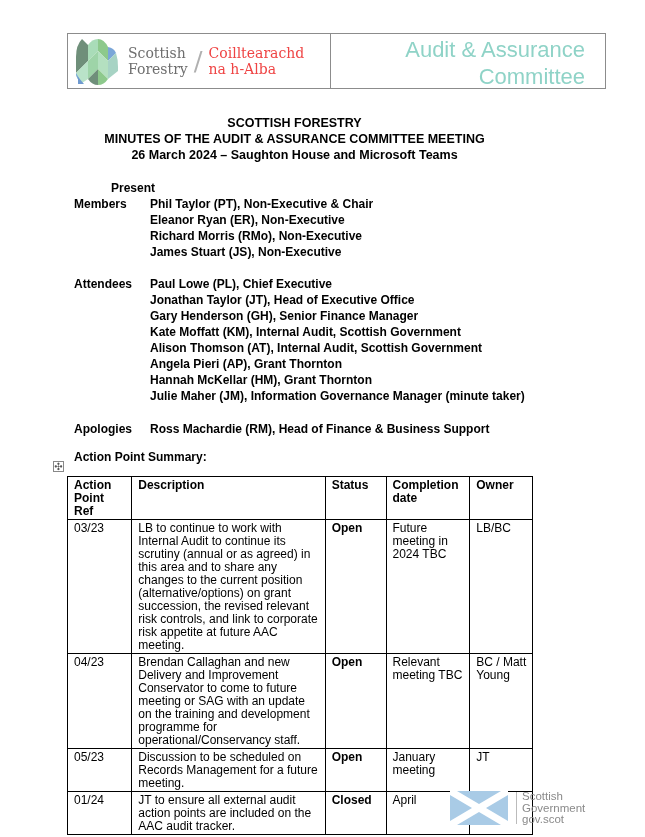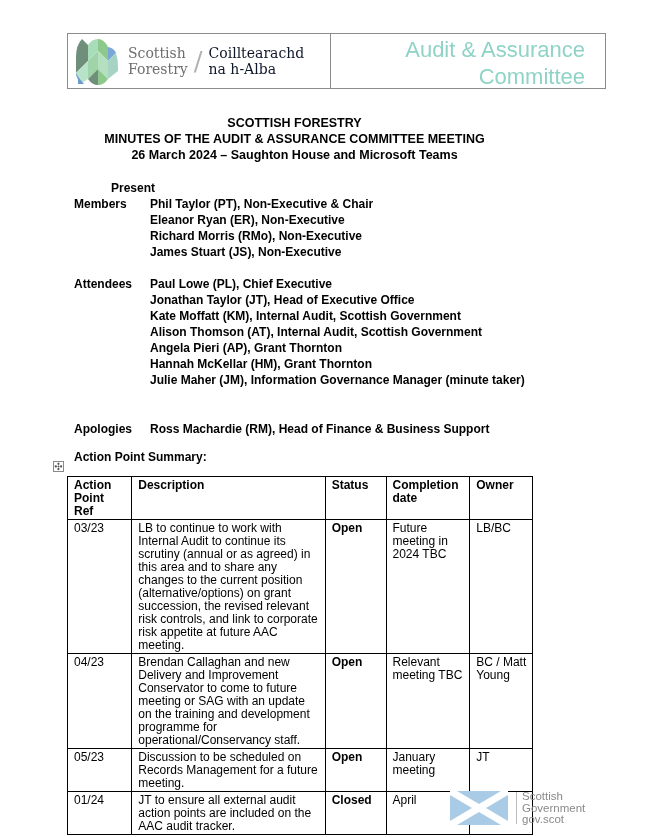--- a/index.html
+++ b/index.html
@@ -7,21 +7,21 @@
       font-family: "Liberation Sans", sans-serif; color: #000; font-size: 12px; }
 
     .header-box { position: absolute; left: 67px; top: 33px; width: 537px; height: 54px;
       border: 1px solid #8c8c8c; display: flex; }
     .header-left { width: 263px; border-right: 1px solid #8c8c8c; display: flex; align-items: center; padding-left: 6px; box-sizing: border-box; }
     .header-right { flex: 1; position: relative; }
     .logo-mark { width: 46px; height: 52px; }
     .logo-text { display: flex; align-items: center; margin-left: 8px; font-family: "DejaVu Serif", serif; color: #7a7a7a; font-size: 14px; line-height: 16px; }
     .logo-en { color: #6e6e6e; }
     .logo-slash { font-size: 26px; color: #b0b0b0; margin: 0 6px; font-weight: 300; line-height: 26px; }
-    .logo-gd { color: #0f172a; }
+    .logo-gd { color: #ef4444; }
     .committee-title { position: absolute; right: 20px; top: 2px; text-align: right; color: #8fd3c7; font-size: 22px; line-height: 27px; }
 
     .doc-title { position: absolute; left: 0; width: 589px; top: 115px; text-align: center; font-weight: bold; font-size: 12.5px; line-height: 16px; }
 
     .section { position: absolute; left: 74px; }
     .sec-label { position: absolute; left: 0; font-weight: bold; font-size: 12px; line-height: 16px; }
     .sec-list { position: absolute; left: 76px; font-size: 12px; line-height: 16px; }
     .sec-list div { white-space: nowrap; font-weight: bold; }
 
     .aps-title { position: absolute; left: 74px; top: 450px; font-weight: bold; font-size: 12px; }
@@ -99,20 +99,21 @@
     <div>Richard Morris (RMo), Non-Executive</div>
     <div>James Stuart (JS), Non-Executive</div>
   </div>
 </div>
 
 <div class="section" style="top:276px;">
   <div class="sec-label" style="top:0;">Attendees</div>
   <div class="sec-list" style="top:0;">
     <div>Paul Lowe (PL), Chief Executive</div>
     <div>Jonathan Taylor (JT), Head of Executive Office</div>
+    <div>Gary Henderson (GH), Senior Finance Manager</div>
     <div>Kate Moffatt (KM), Internal Audit, Scottish Government</div>
     <div>Alison Thomson (AT), Internal Audit, Scottish Government</div>
     <div>Angela Pieri (AP), Grant Thornton</div>
     <div>Hannah McKellar (HM), Grant Thornton</div>
     <div>Julie Maher (JM), Information Governance Manager (minute taker)</div>
   </div>
 </div>
 
 <div class="section" style="top:421px;">
   <div class="sec-label" style="top:0;">Apologies</div>

